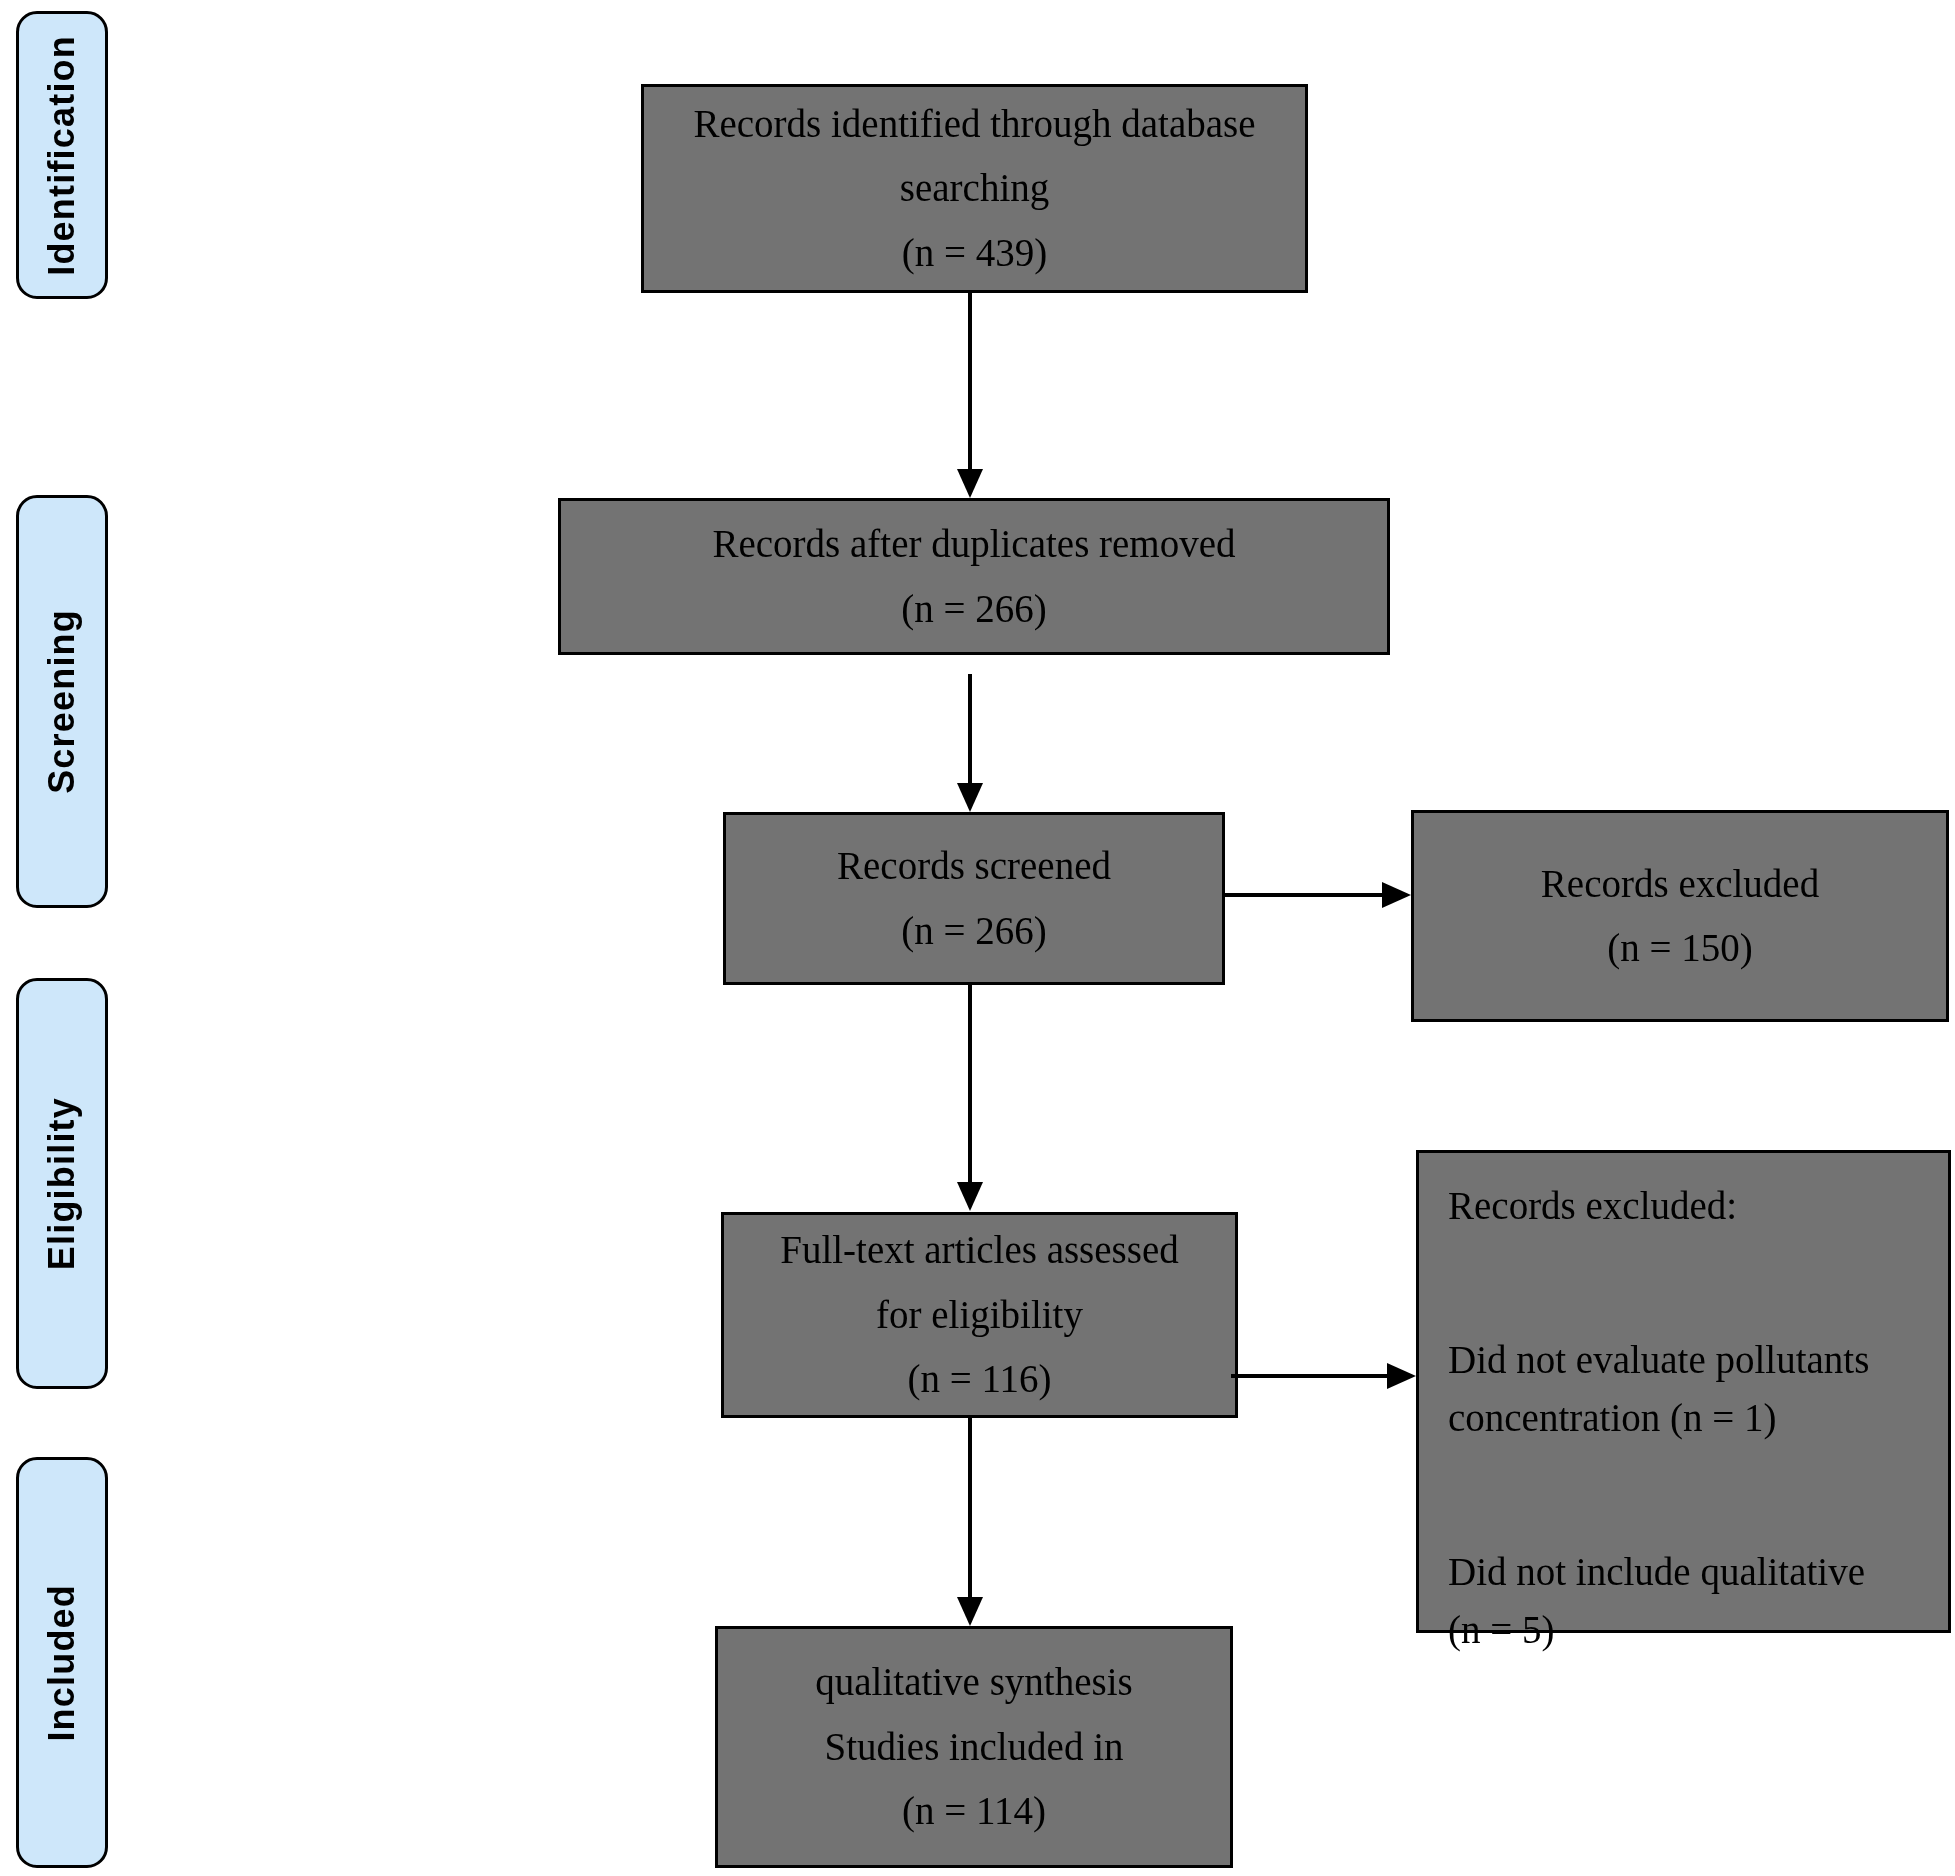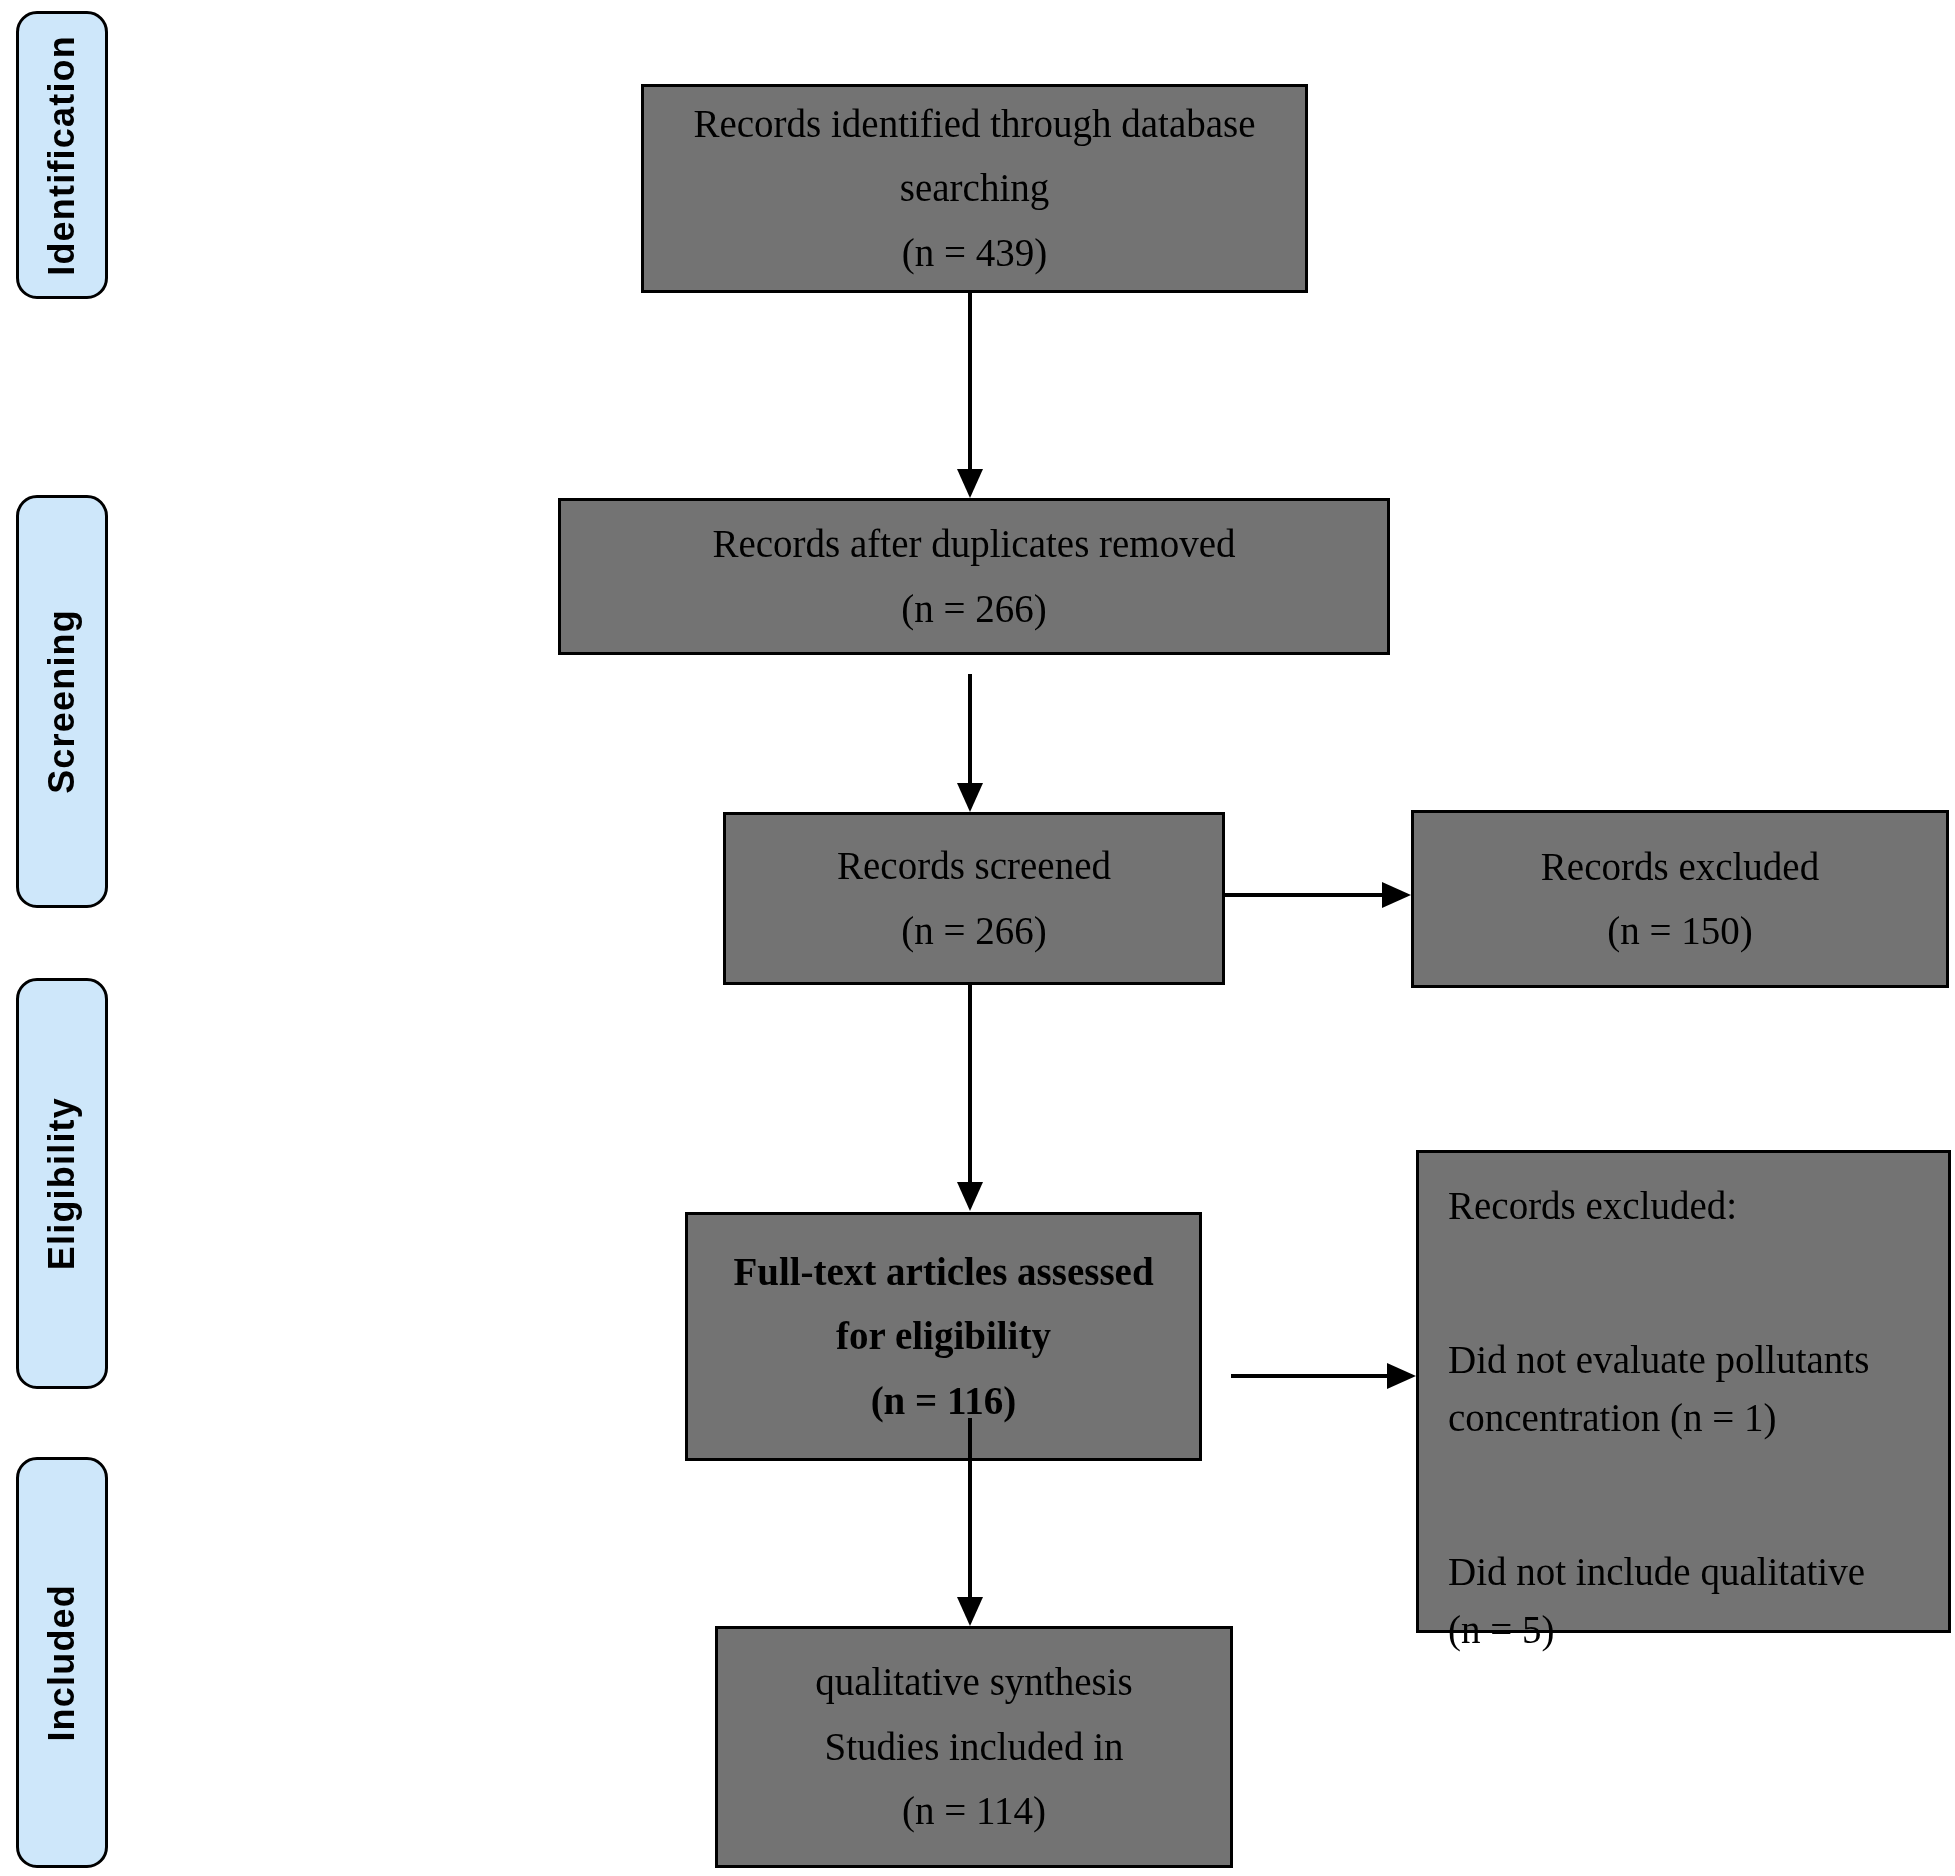--- a/index.html
+++ b/index.html
@@ -44,22 +44,22 @@
     box-sizing:border-box;
     display:flex; flex-direction:column;
     align-items:center; justify-content:center;
     text-align:center;
     font-size:39px;
     line-height:1.65;
   }
   #box-identified { left:641px; top:84px;  width:667px; height:209px; }
   #box-duplicates { left:558px;  top:498px;  width:832px; height:157px; }
   #box-screened   { left:723px; top:812px; width:502px;  height:173px; }
-  #box-excl1      { left:1411px; top:810px; width:538px;  height:178px; }
-  #box-fulltext   { left:685px; top:1212px; width:517px;  height:249px;font-weight:bold; }
+  #box-excl1      { left:1411px; top:810px; width:538px;  height:212px; }
+  #box-fulltext   { left:721px; top:1212px; width:517px;  height:206px; }
   #box-included   { left:715px; top:1626px; width:518px;  height:242px; }
 
   #box-excl2 {
     left:1416px; top:1150px; width:535px; height:483px;
     align-items:flex-start; justify-content:flex-start;
     text-align:left;
     padding:24px 17.4px 24px 29px;
     line-height:1.5;
     gap:36px;
   }

